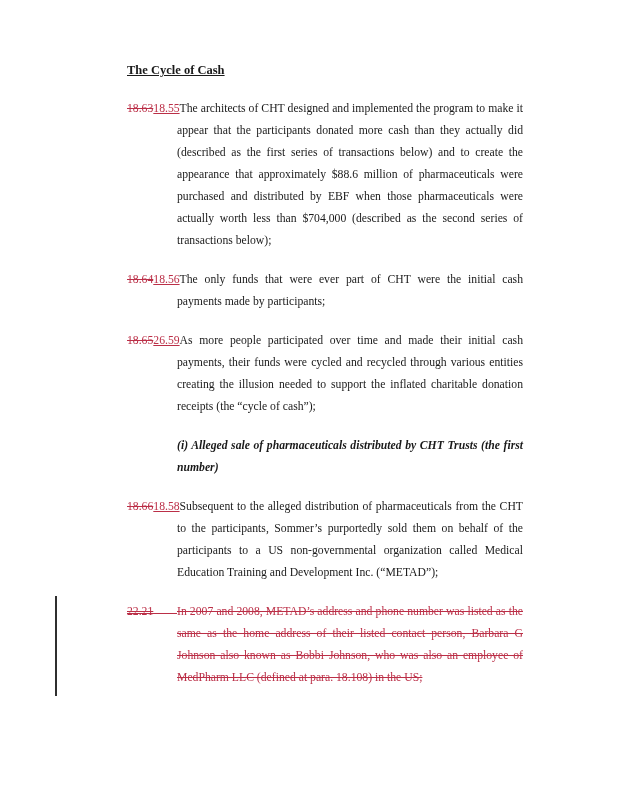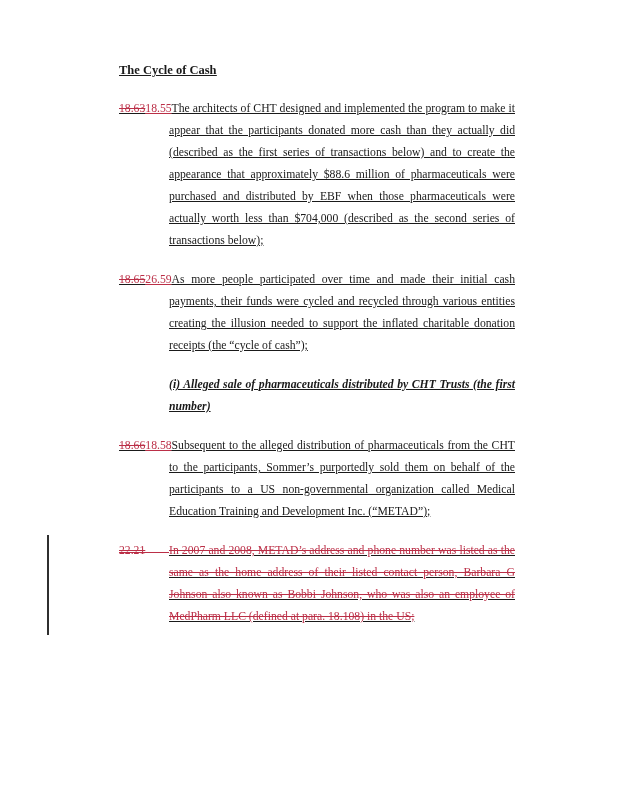--- a/index.html
+++ b/index.html
@@ -12,21 +12,21 @@
     width:624px;height:808px;position:relative;overflow:hidden;
     background:#ffffff;
     font-family:"Liberation Serif","DejaVu Serif",serif;
     color:var(--ink);
   }
   .page{position:absolute;inset:0;}
   .page-number{
     position:absolute;top:33px;left:0;width:100%;
     text-align:center;font-size:12px;letter-spacing:0.5px;
   }
-  .content{position:absolute;left:119px;top:62px;width:396px;text-decoration:underline;}
+  .content{position:absolute;left:127px;top:62px;width:396px;}
   .doc-heading{
     font-weight:bold;text-decoration:underline;
     font-size:12.5px;line-height:16px;margin:0 0 20px 0;
   }
   .para{
     position:relative;
     font-size:11.7px;line-height:22px;
     text-align:justify;
     padding-left:50px;text-indent:-50px;
     margin:0 0 17px 0;
@@ -58,20 +58,21 @@
 
 <div class="page">
 
 
   <div class="content">
 
     <div class="doc-heading">The Cycle of Cash</div>
 
     <div class="para"><span class="num"><span class="del-num">18.63</span><span class="ins-num">18.55</span></span><span>The architects of CHT designed and implemented the program to make it appear that the participants donated more cash than they actually did (described as the first series of transactions below) and to create the appearance that approximately $88.6 million of pharmaceuticals were purchased and distributed by EBF when those pharmaceuticals were actually worth less than $704,000 (described as the second series of transactions below);</span></div>
 
+    <div class="para"><span class="num"><span class="del-num">18.64</span><span class="ins-num">18.56</span></span><span>The only funds that were ever part of CHT were the initial cash payments made by participants;</span></div>
 
     <div class="para"><span class="num"><span class="del-num">18.65</span><span class="ins-num">26.59</span></span><span>As more people participated over time and made their initial cash payments, their funds were cycled and recycled through various entities creating the illusion needed to support the inflated charitable donation receipts (the “cycle of cash”);</span></div>
 
     <div class="sub-heading">(i) Alleged sale of pharmaceuticals distributed by CHT Trusts (the first number)</div>
 
     <div class="para"><span class="num"><span class="del-num">18.66</span><span class="ins-num">18.58</span></span><span>Subsequent to the alleged distribution of pharmaceuticals from the CHT to the participants, Sommer’s purportedly sold them on behalf of the participants to a US non-governmental organization called Medical Education Training and Development Inc. (“METAD”);</span></div>
 
     <div class="para deleted-para"><span class="change-bar"></span><span class="del-num-tab">22.21</span><span class="del-text">In 2007 and 2008, METAD’s address and phone number was listed as the same as the home address of their listed contact person, Barbara G Johnson also known as Bobbi Johnson, who was also an employee of MedPharm LLC (defined at para. 18.108) in the US;</span></div>
 
 

